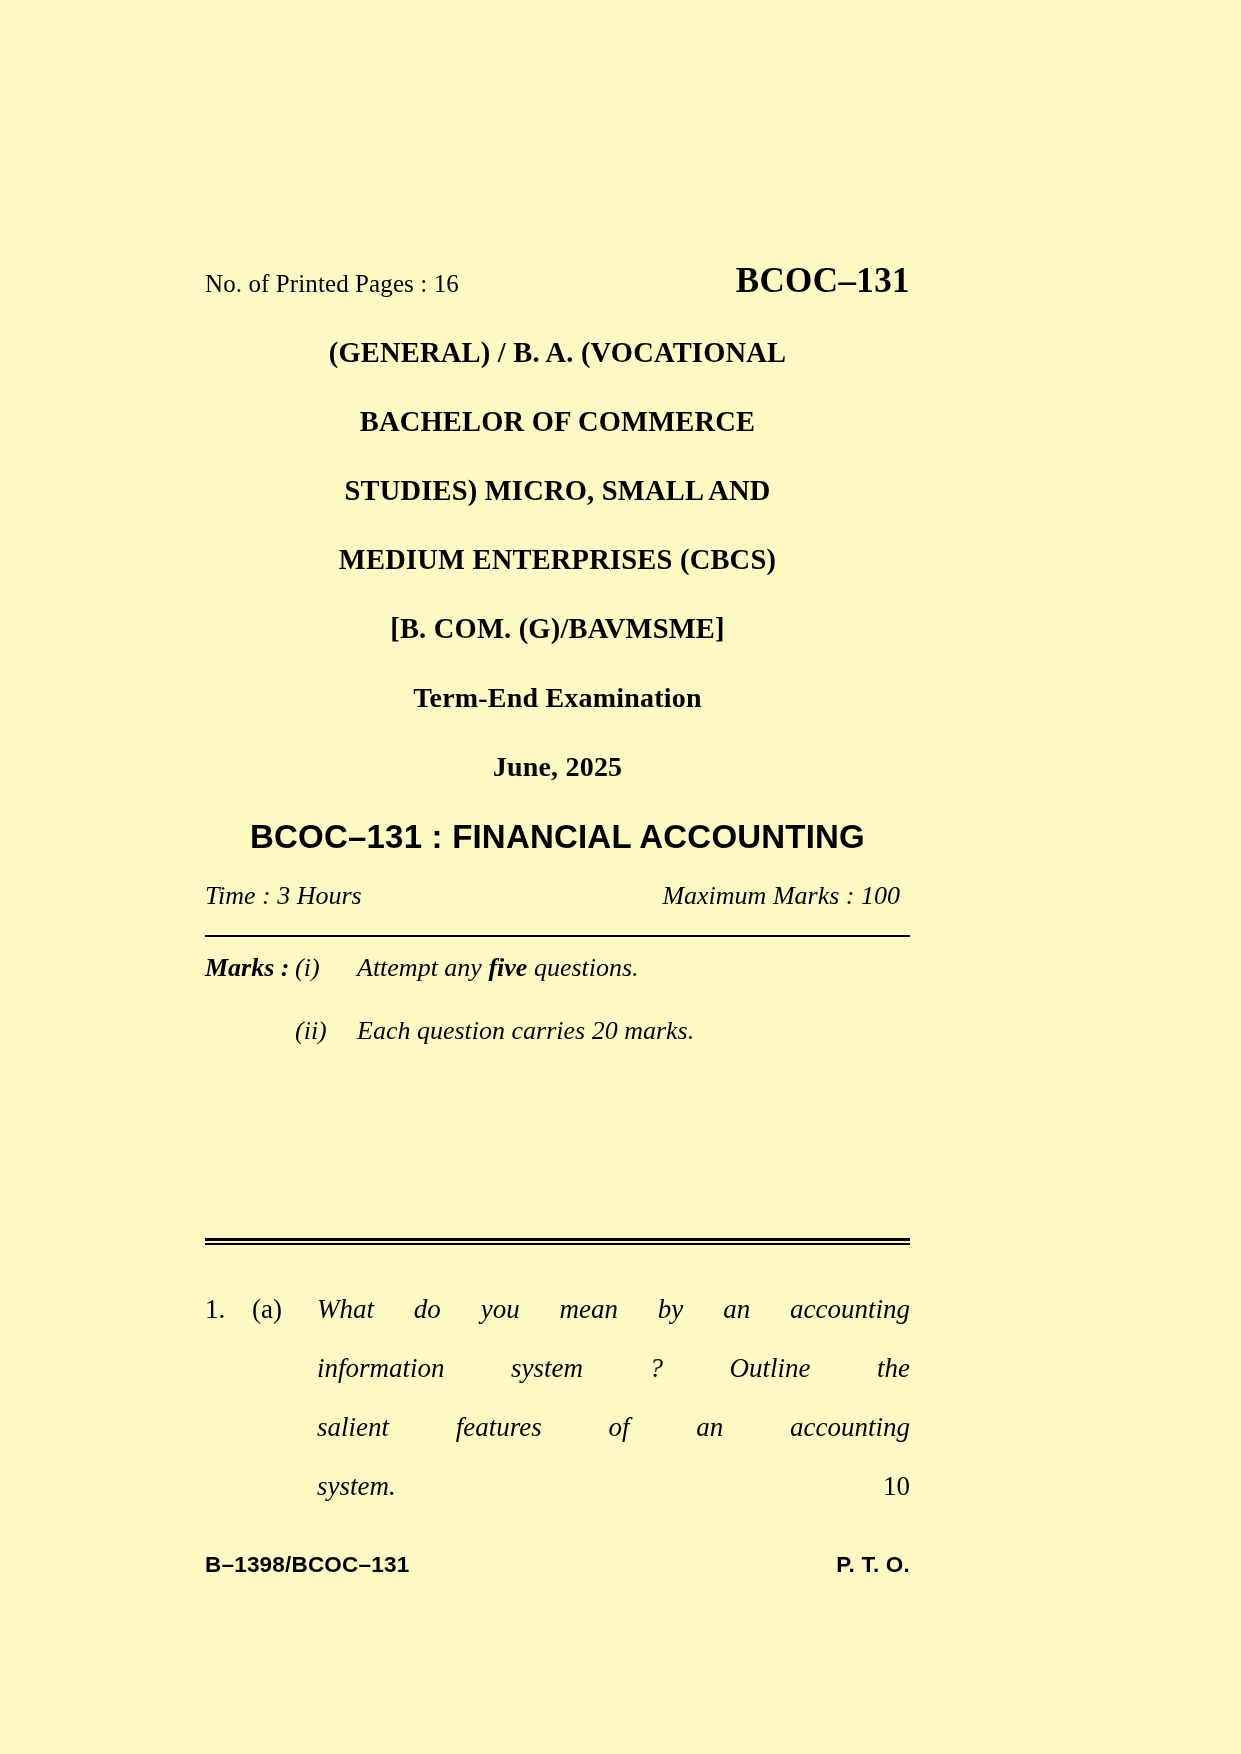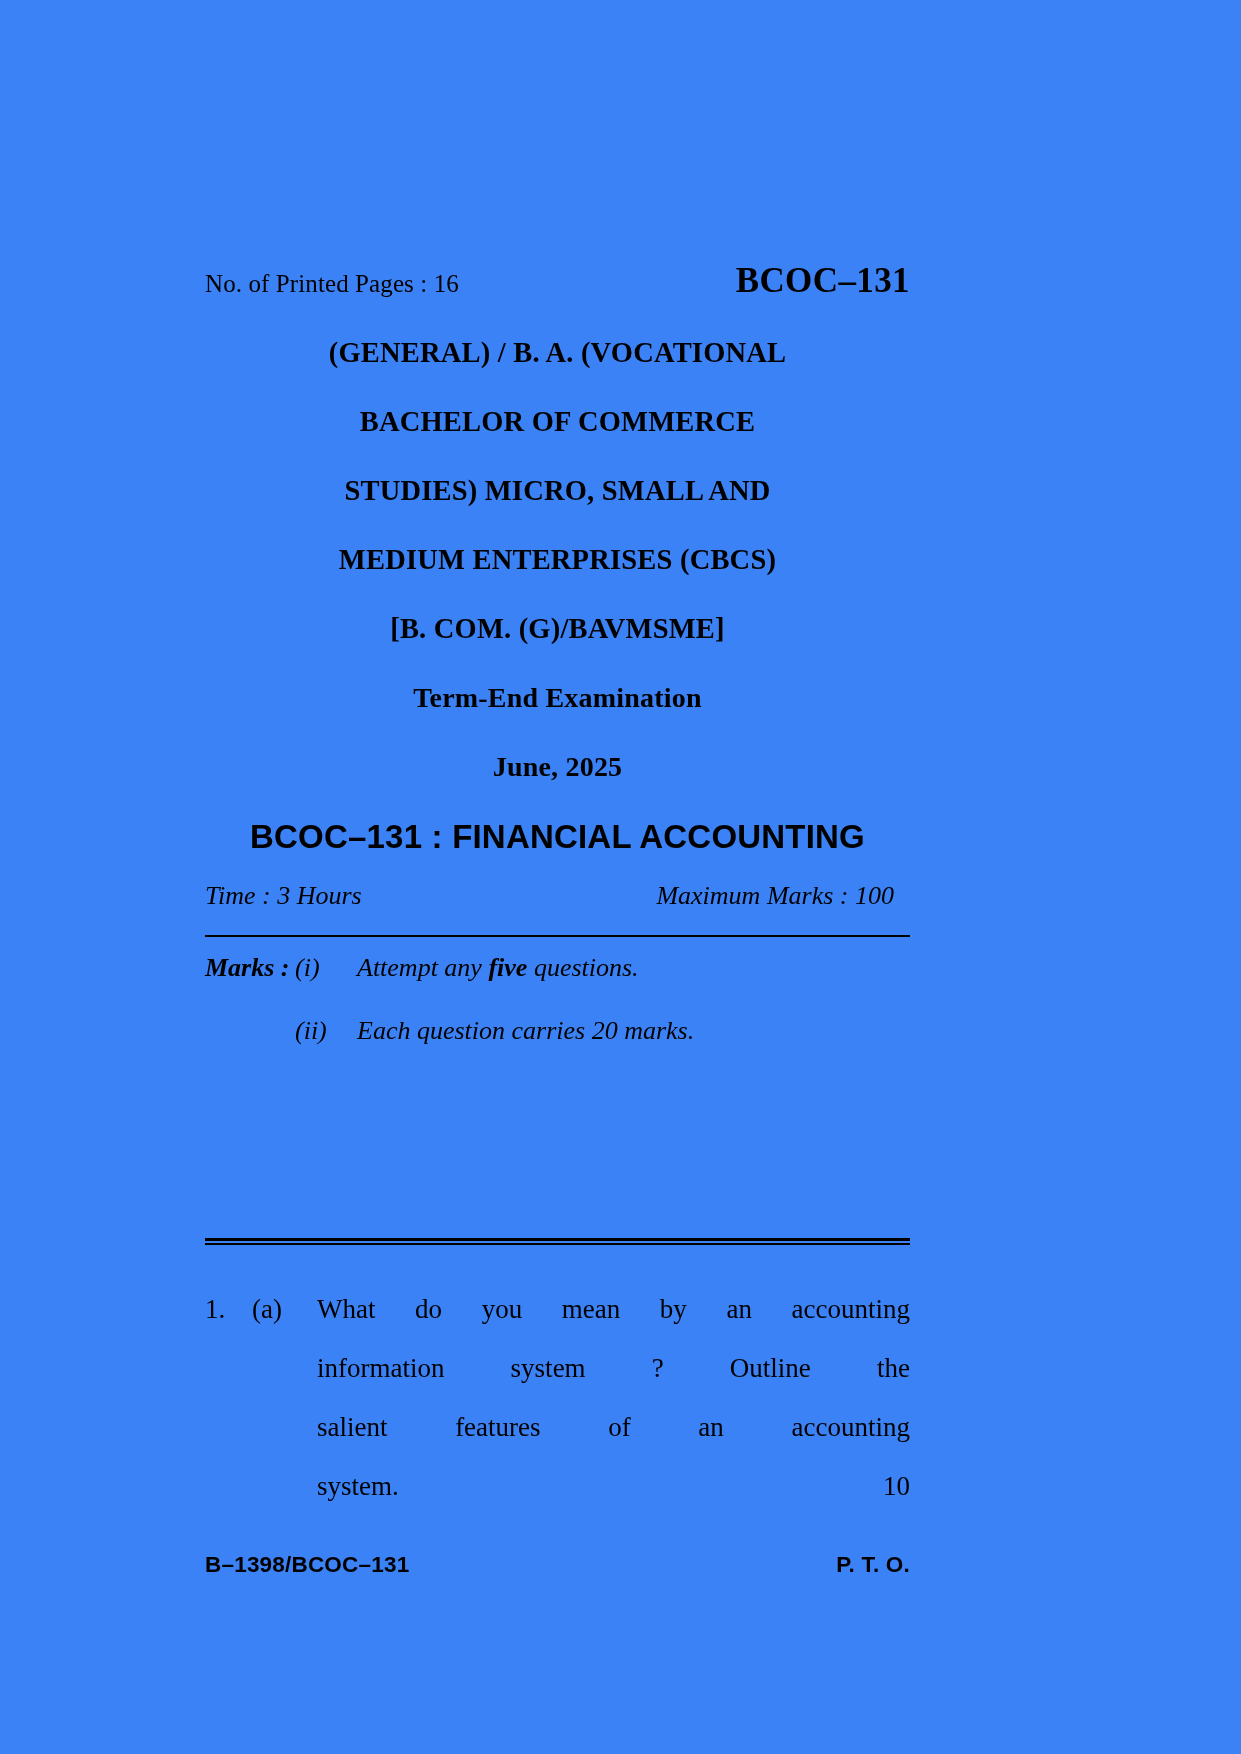--- a/index.html
+++ b/index.html
@@ -4,21 +4,21 @@
 <style>
   html, body {
     margin: 0;
     padding: 0;
     background: #ffffff;
   }
   .page {
     position: relative;
     width: 1241px;
     height: 1754px;
-    background: #3b82f6;
+    background: #fef9c3;
     margin: 0 auto;
     box-sizing: border-box;
     font-family: "Liberation Serif", "DejaVu Serif", serif;
     color: #000000;
     overflow: hidden;
     padding-left: 12px;
   }
   .content {
     position: absolute;
     left: 205px;
@@ -86,21 +86,21 @@
     font-size: 26px;
   }
   .time-marks .tm-time {
     position: absolute;
     left: 0;
     top: 0;
     white-space: nowrap;
   }
   .time-marks .tm-marks {
     position: absolute;
-    right: 16px;
+    right: 10px;
     top: 0;
     white-space: nowrap;
   }
 
   
   .rule-single {
     position: absolute;
     left: 0;
     width: 705px;
     height: 0;
@@ -178,21 +178,21 @@
   }
   .q-line {
     line-height: 59px;
     display: flex;
     justify-content: space-between;
     white-space: nowrap;
   }
   .q-line.last {
     justify-content: flex-start;
   }
-  .q-line span.w { display: inline-block; }
+  .q-line span.w { display: inline-block; font-style: italic; }
   .q-marks {
     position: absolute;
     right: 0;
     white-space: nowrap;
   }
 
   
   .footer {
     position: absolute;
     left: 0;

